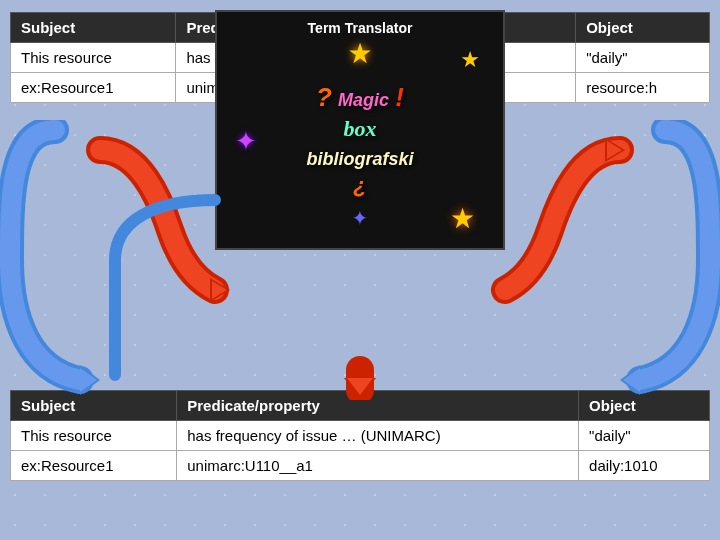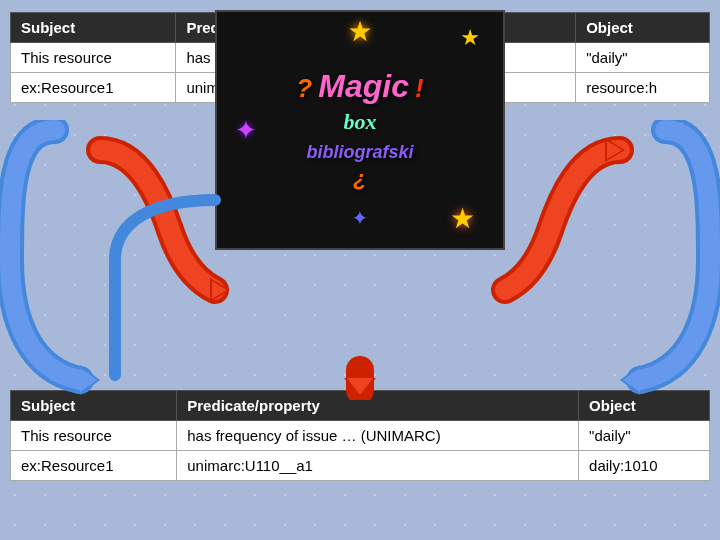--- a/index.html
+++ b/index.html
@@ -265,32 +265,33 @@
 
     <path d="M 360,250 L 360,270" stroke="#cc2200" stroke-width="28" fill="none" stroke-linecap="round"></path>
     <polygon points="344,258 360,278 376,258" fill="#cc2200"></polygon>
     <polygon points="347,258 360,275 373,258" fill="#ee4422"></polygon>
 
     <path d="M 115,255 L 115,140 C 115,100 155,80 215,80" stroke="#4488dd" stroke-width="12" fill="none" stroke-linecap="round"></path>
 
   </svg>
 
   <div class="center-box">
+    <div class="term-translator-label">Term Translator</div>
     <div class="magic-box-content">
       <span class="star-top">★</span>
       <span class="star-top-right">★</span>
       <span class="star-left">✦</span>
       <div class="magic-text">
         <span class="question-mark">?</span>
-        <span style="color:#ff66cc; font-size:32px;"> Magic</span>
+        <span style="color:#ff66cc; font-size:18px;"> Magic</span>
         <span class="exclamation">!</span>
         <br>
         <span style="color:#66ffcc; font-size:22px;font-family:Liberation Serif, serif;">box</span>
         <br>
-        <span style="color:#8b5cf6; font-size:18px; text-align:right;">bibliografski</span>
+        <span style="color:#fef9c3; font-size:18px; text-align:right;">bibliografski</span>
         <br>
         <span style="color:#ff6600; font-size:22px;">¿</span>
       </div>
       <span class="star-bottom-right">★</span>
       <span class="star-bottom-left">✦</span>
     </div>
   </div>
 
   <table class="table-bottom">
     <thead>

